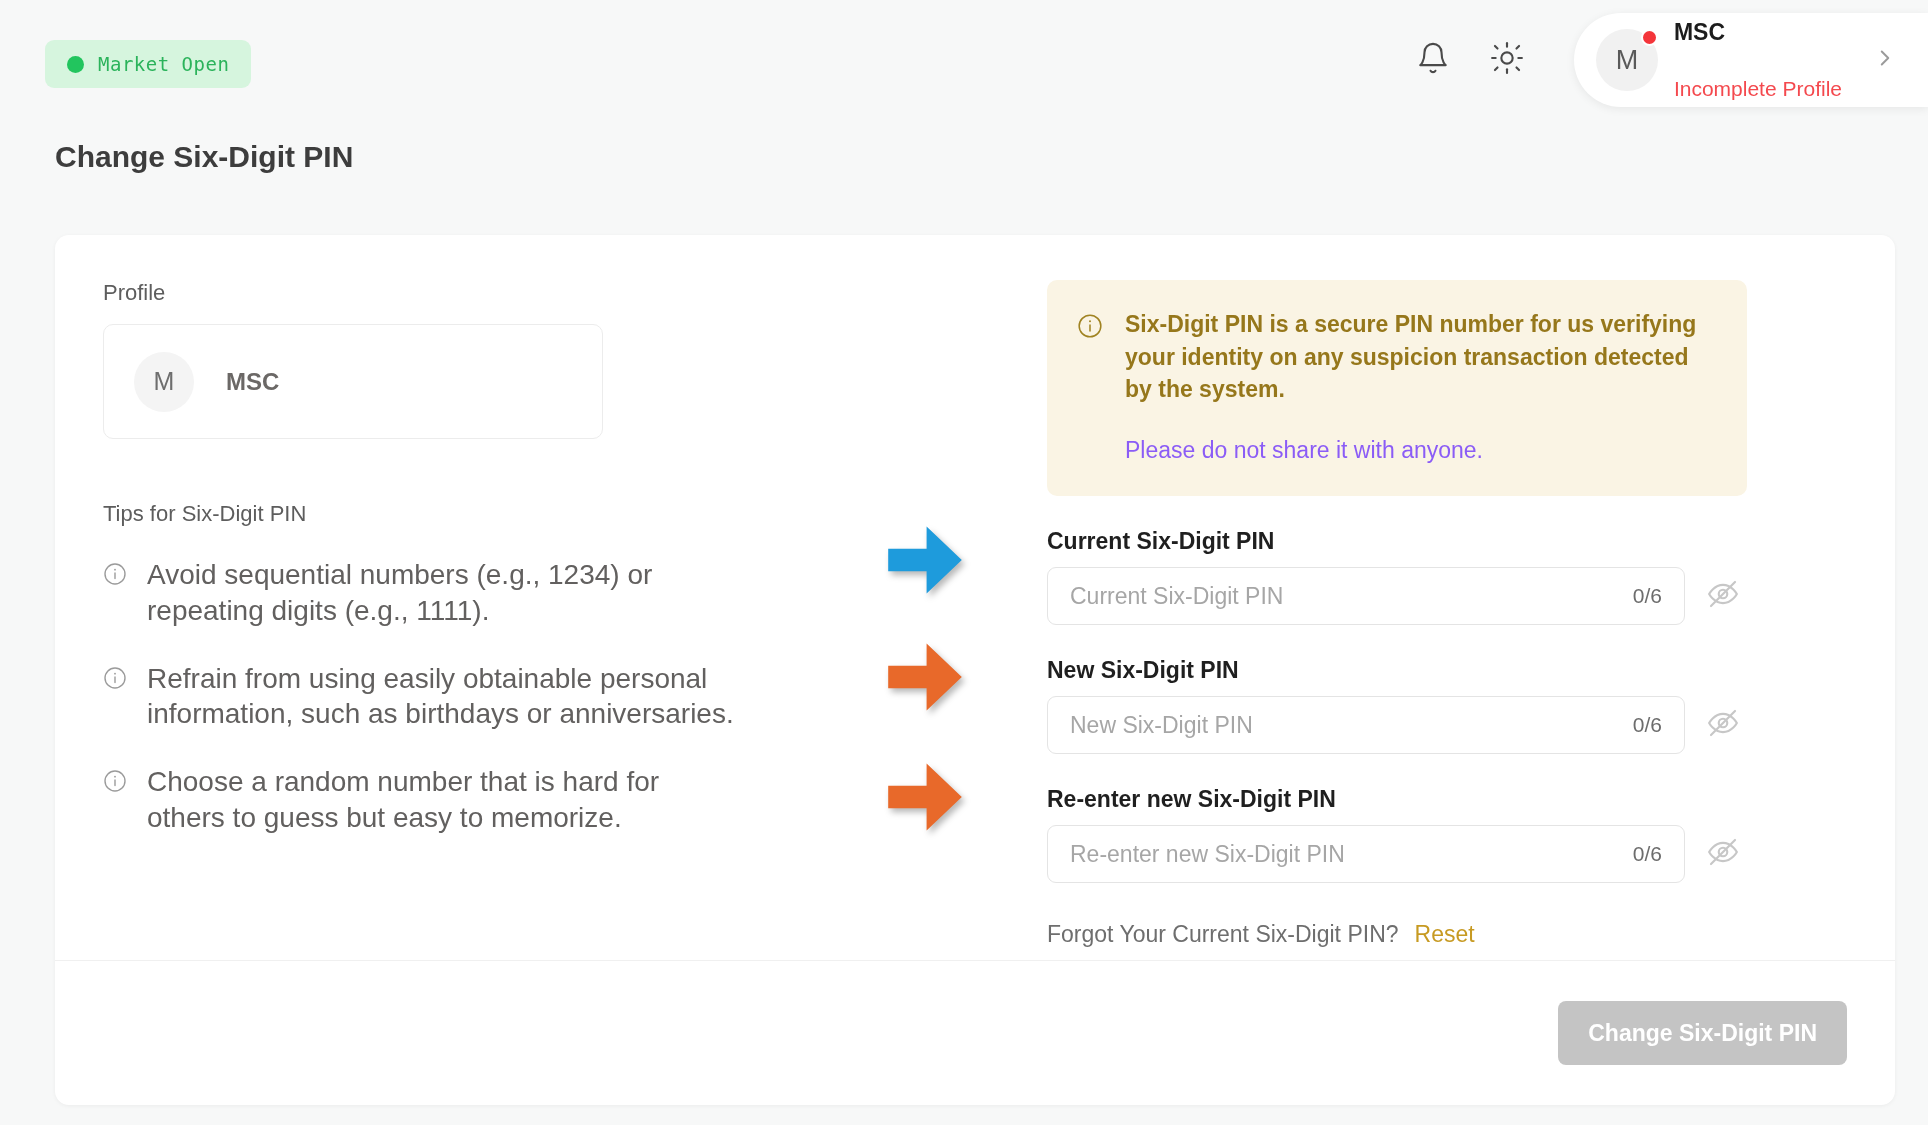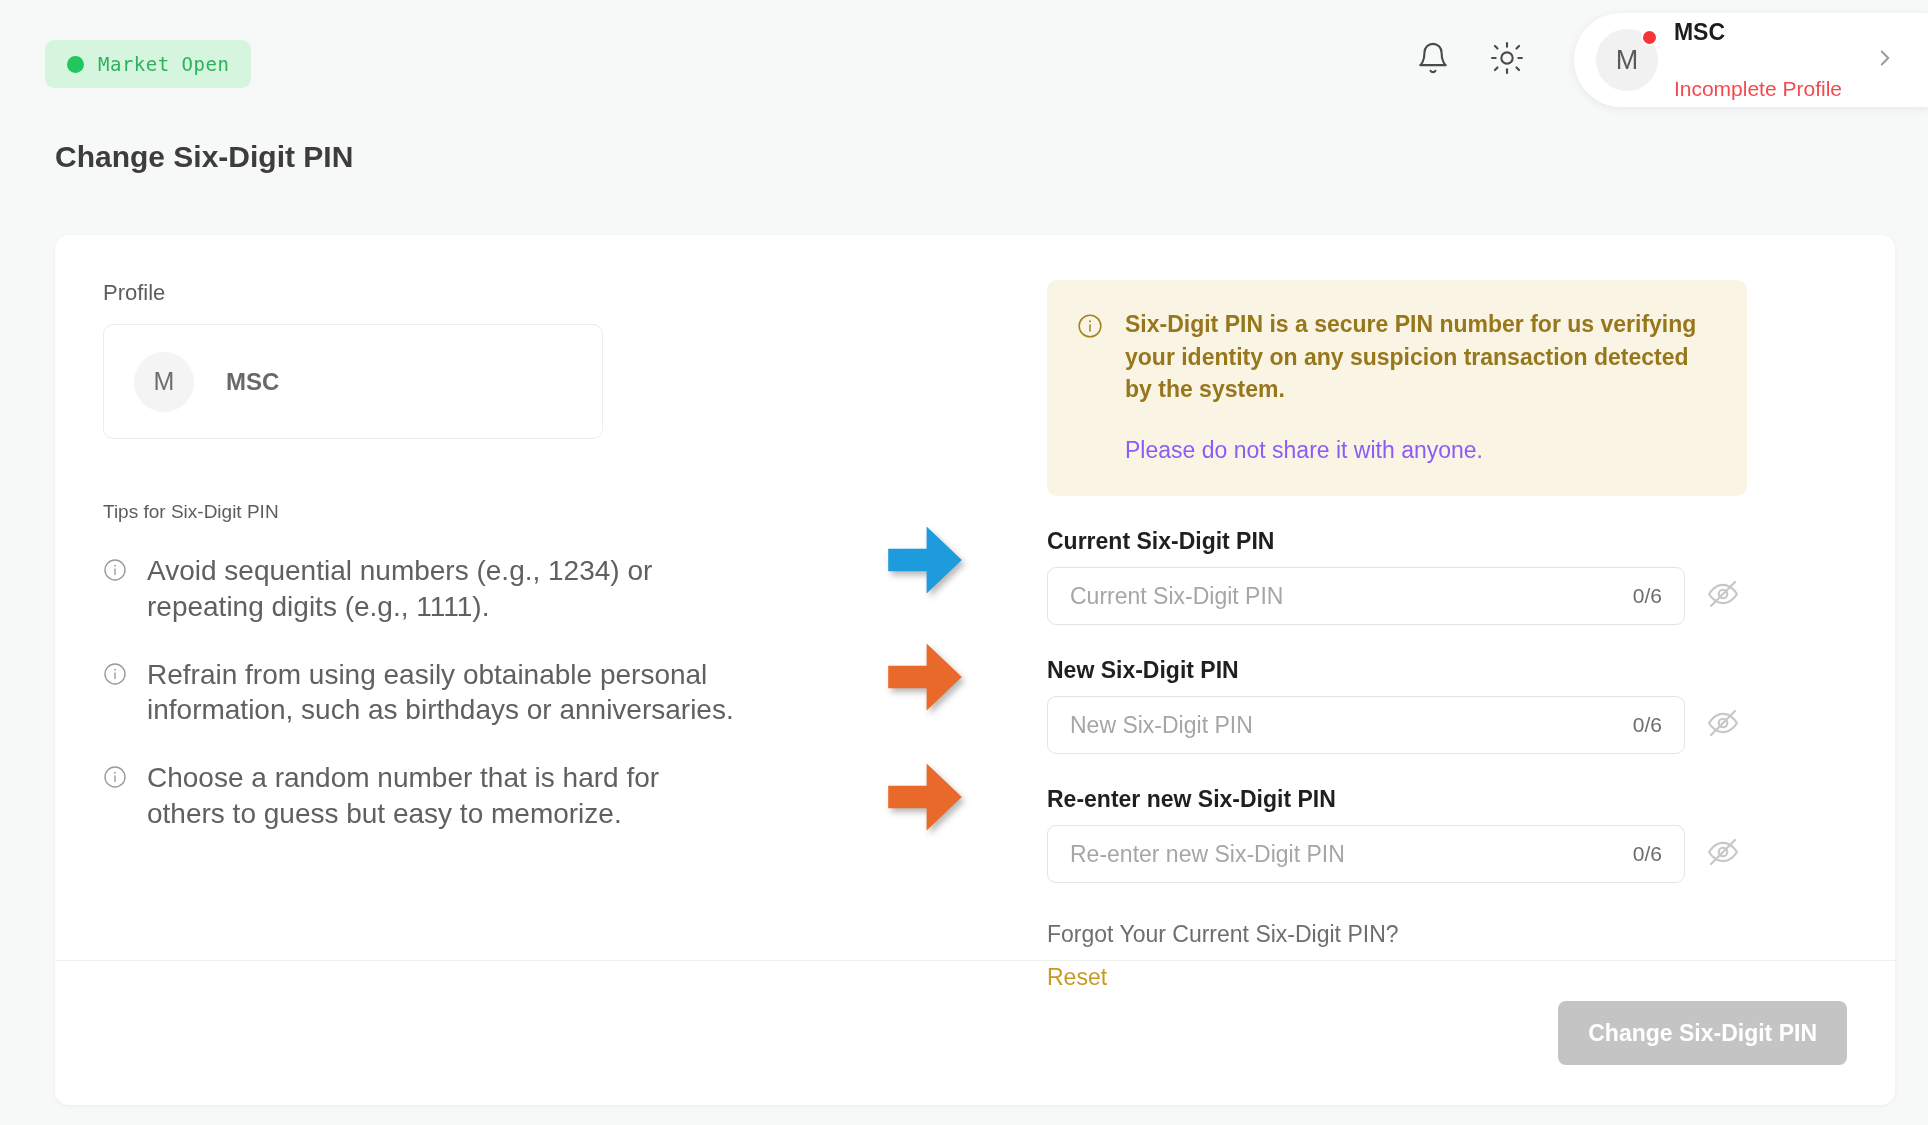--- a/index.html
+++ b/index.html
@@ -188,21 +188,21 @@
     flex: none;
   }
   .profile-card-name {
     font-size: 24px;
     font-weight: bold;
     color: #6b6866;
   }
 
   .tips-title {
     margin-top: 62px;
-    font-size: 19px;
+    font-size: 22px;
     color: #5d5d5d;
   }
   .tips-list { margin-top: 30px; display: flex; flex-direction: column; gap: 32px; }
   .tip {
     display: flex;
     gap: 20px;
     align-items: flex-start;
   }
   .tip-icon { flex: none; margin-top: 5px; color: #9b9b9b; }
   .tip-text {
@@ -275,21 +275,20 @@
     flex: none;
     margin-left: 10px;
   }
   .eye-btn { flex: none; color: #c7c7c7; display: flex; align-items: center; }
 
   .forgot-row {
     margin-top: 38px;
     display: flex;
     align-items: baseline;
     gap: 16px;
-    flex-direction: column;
   }
   .forgot-text { font-size: 23px; color: #6e6e6e; }
   .reset-link { font-size: 23px; font-weight: normal; color: #c79a22; cursor: pointer; }
 
   
   .arrow {
     position: absolute;
     width: 80px;
     height: 80px;
     filter: drop-shadow(3px 4px 3px rgba(0,0,0,0.28));

